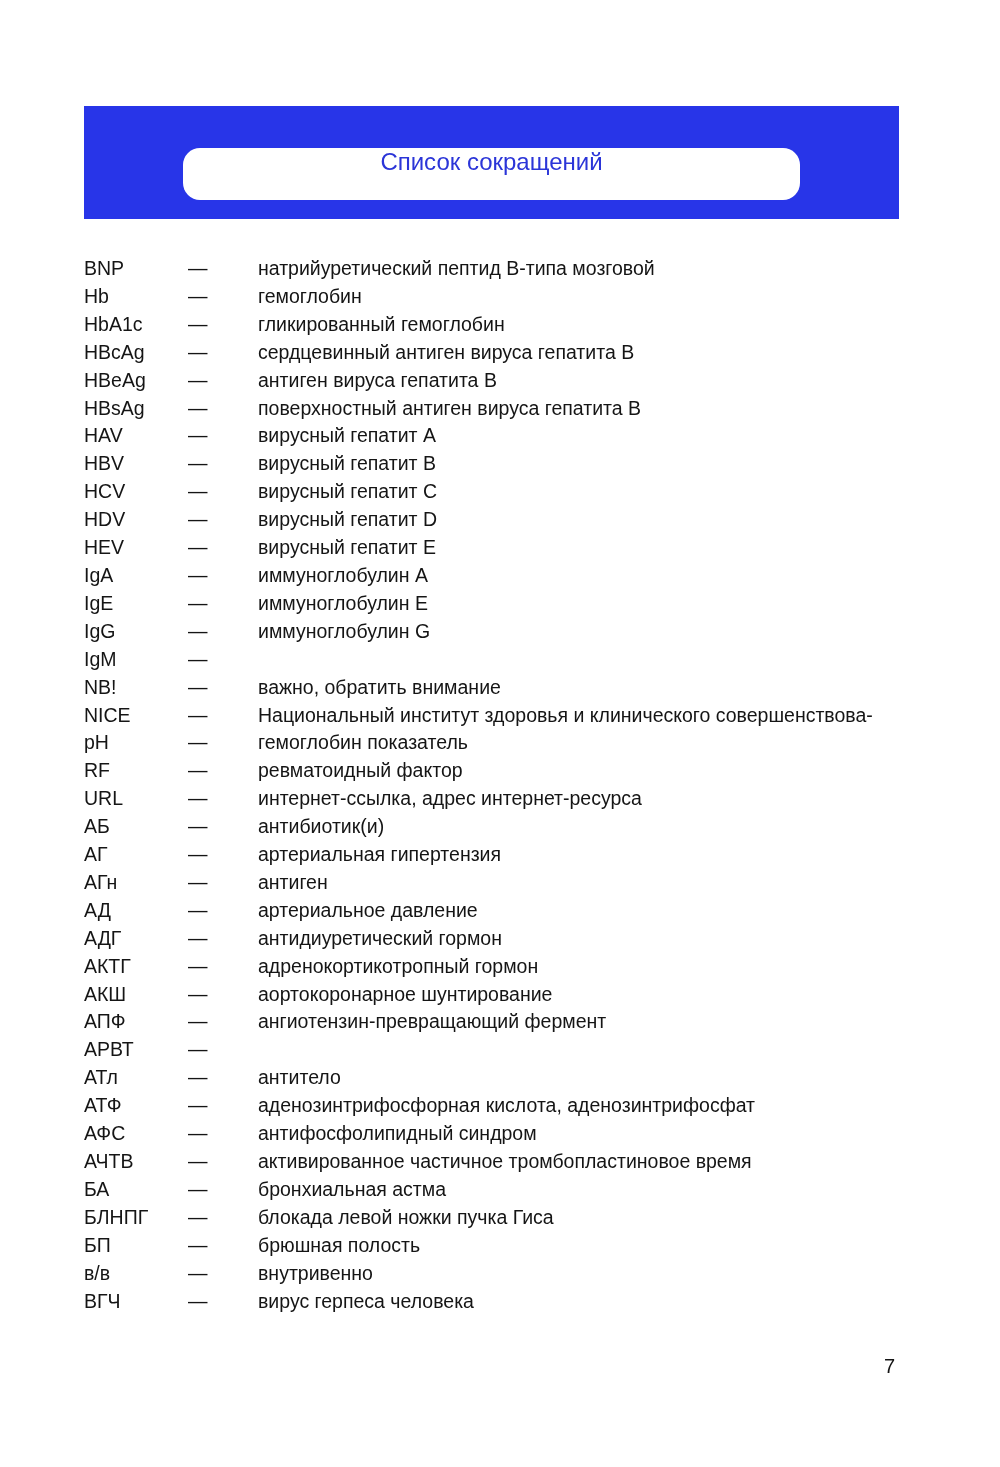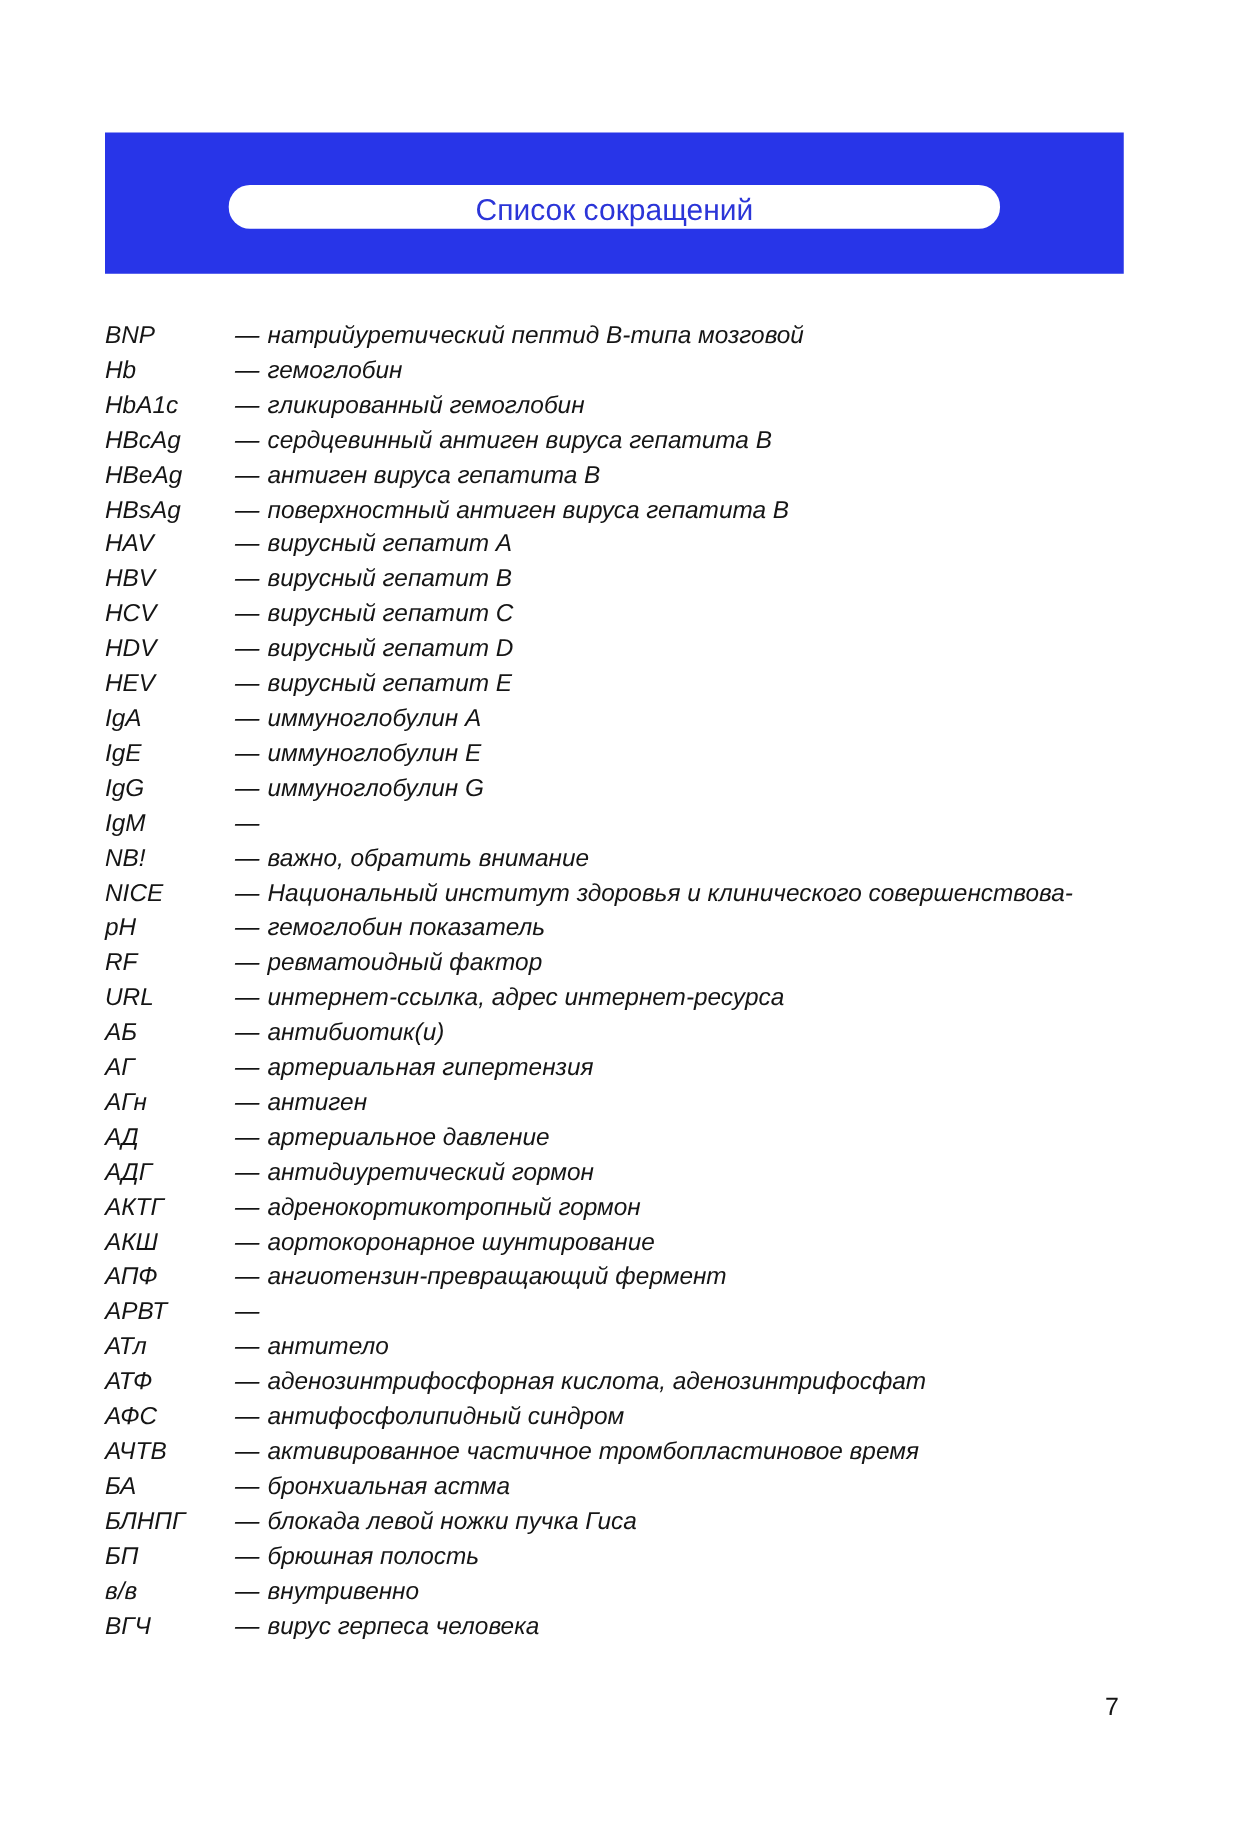--- a/index.html
+++ b/index.html
@@ -1,27 +1,27 @@
 <!DOCTYPE html>
 <html><head>
   <meta charset="utf-8">
   <style>
     html, body { margin: 0; padding: 0; background: #ffffff; }
     body { width: 1000px; height: 1467px; position: relative; overflow: hidden;
            font-family: "Liberation Sans", "DejaVu Sans", sans-serif; color: #111; }
     .banner { position: absolute; left: 84px; top: 106px; width: 815px; height: 113px; background: #2835e8; }
-    .pill { position: absolute; left: 99px; top: 42px; width: 617px; height: 35px; background: #ffffff;
-            border-radius: 17px; display: flex; align-items: flex-end; justify-content: center; }
+    .pill { position: absolute; left: 99px; top: 42px; width: 617px; height: 52px; background: #ffffff;
+            border-radius: 17px; display: flex; align-items: flex-start; justify-content: center; }
     .pill span { color: #2b35d8; font-size: 24px; font-family: "Liberation Sans", sans-serif; }
-    .list { position: absolute; left: 84px; top: 255px; width: 815px; font-style: italic; }
+    .list { position: absolute; left: 84px; top: 255px; width: 815px; }
     .row { display: flex; font-family: "Liberation Sans Narrow", "Liberation Sans", "DejaVu Sans", sans-serif;
            font-size: 19.5px; line-height: 27.9px; color: #151515; }
     .abbr { width: 104px; flex: none; }
     .dash { width: 26px; flex: none; }
-    .def { flex: 1; }
+    .def { flex: 1; margin-left: 44px; }
     .def.wrap { text-align: justify; }
     .pagenum { position: absolute; left: 884px; top: 1355px; font-size: 20px; color: #151515; }
   </style>
 </head>
 <body>
 
 <div class="banner">
   <div class="pill">
     <span>Список сокращений</span>
   </div>

